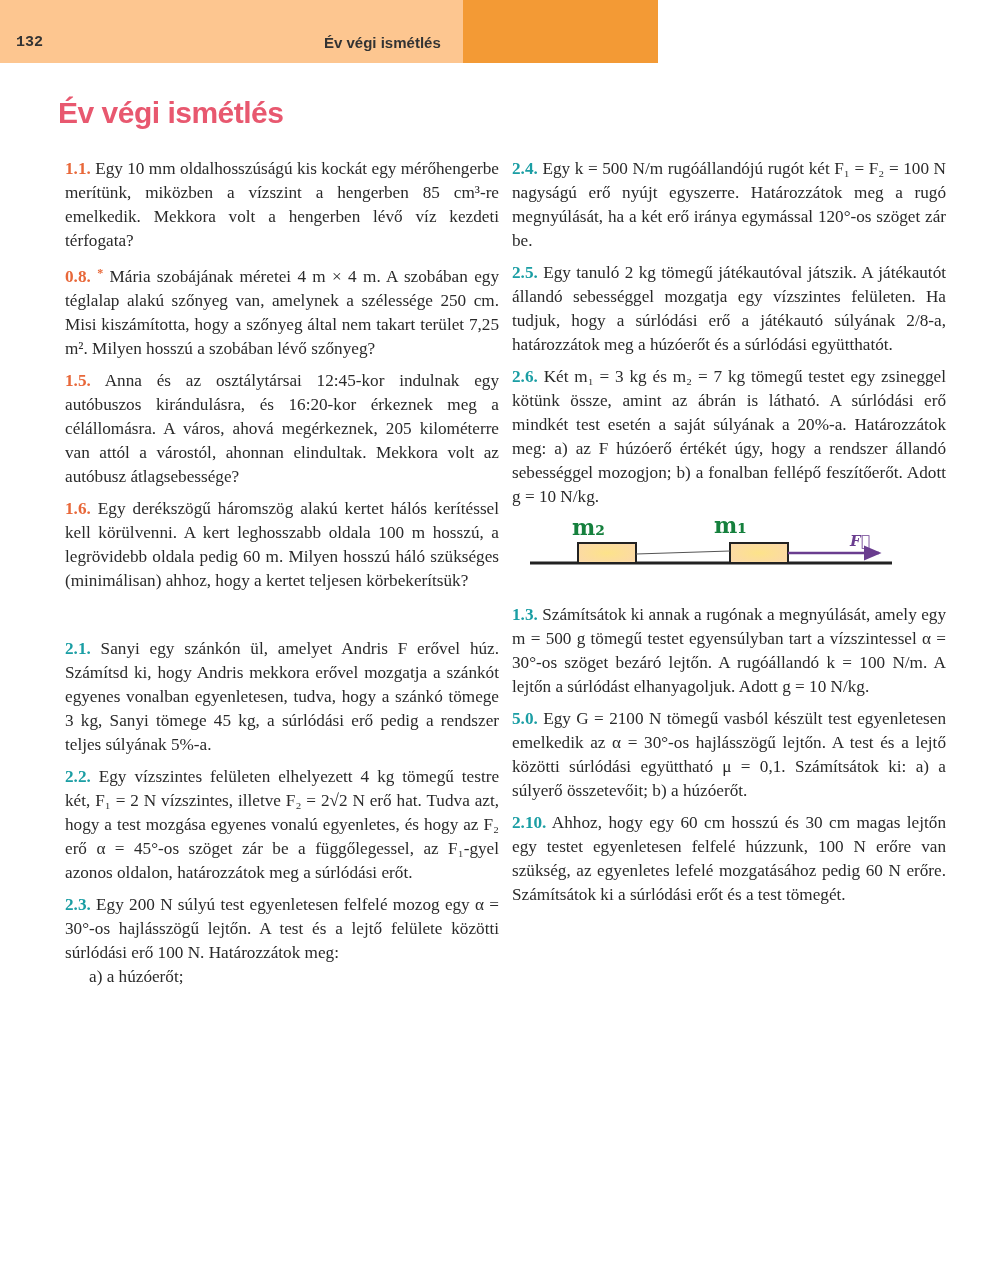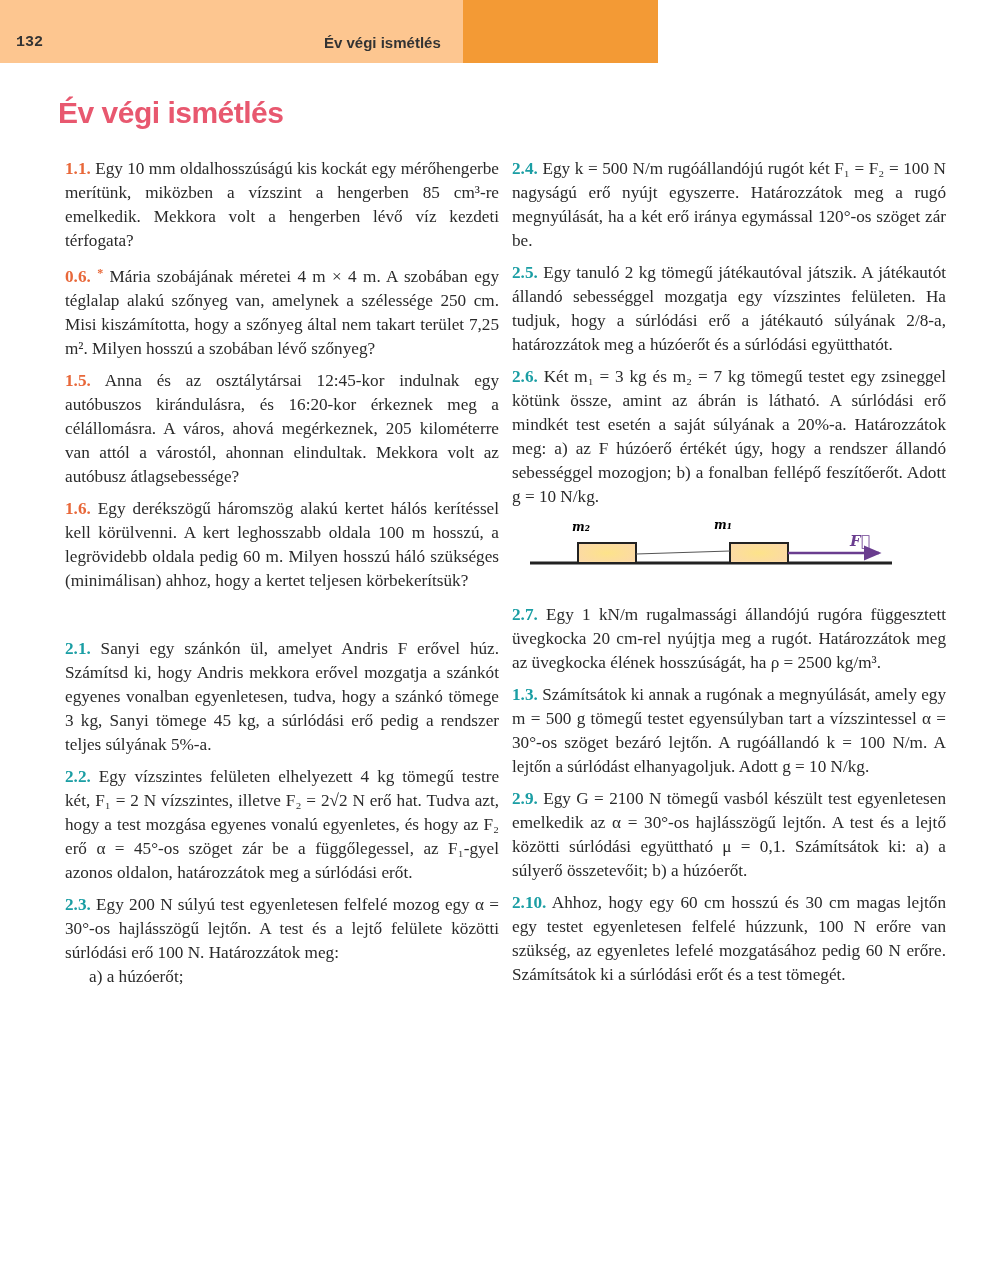--- a/index.html
+++ b/index.html
@@ -12,36 +12,36 @@
   .col { position: absolute; width: 434px; font-size: 17.2px; line-height: 24px; text-align: justify; margin-left: 7px; }
   .col-left { left: 58px; top: 157px; }
   .col-right { left: 505px; top: 157px; }
   .ex { margin: 0 0 8px 0; hyphens: manual; }
   .num-1 { color: #e8683a; font-weight: bold; }
   .num-2 { color: #1b9ea4; font-weight: bold; }
   .gap { height: 36px; }
   .indent { padding-left: 24px; }
   .diagram { position: relative; width: 434px; height: 80px; margin: 4px 0 10px 0; }
   .diagram svg { position: absolute; left: 0; top: 0; }
-  .diag-label { position: absolute; font-family: "DejaVu Serif", serif; font-style: italic; font-weight: bold; font-size: 12px; color: #000000; }
+  .diag-label { position: absolute; font-family: "DejaVu Serif", serif; font-weight: bold; font-size: 22px; color: #15803d; }
   .diag-F { position: absolute; font-family: "DejaVu Serif", serif; font-style: italic; font-weight: bold; font-size: 15px; color: #6a3d8f; }
 </style>
 </head>
 <body>
 
 <div class="header"></div>
 <div class="header-accent"></div>
 <div class="page-num">132</div>
 <div class="running-title">Év végi ismétlés</div>
 
 <h1 class="page-title">Év végi ismétlés</h1>
 
 <div class="col col-left">
   <p class="ex"><span class="num-1">1.1.</span> <span>Egy 10 mm oldalhosszúságú kis kockát egy mérőhengerbe merítünk, miközben a vízszint a hengerben 85 cm³-re emelkedik. Mekkora volt a hengerben lévő víz kezdeti térfogata?</span></p>
-  <p class="ex"><span class="num-1">0.6.</span> <span class="num-1" style="font-size:12px;vertical-align:5px">*</span> <span>Mária szobájának méretei 4 m × 4 m. A szobában egy téglalap alakú szőnyeg van, amelynek a szélessége 250 cm. Misi kiszámította, hogy a szőnyeg által nem takart terület 7,25 m². Milyen hosszú a szobában lévő szőnyeg?</span></p>
+  <p class="ex"><span class="num-1">0.8.</span> <span class="num-1" style="font-size:12px;vertical-align:5px">*</span> <span>Mária szobájának méretei 4 m × 4 m. A szobában egy téglalap alakú szőnyeg van, amelynek a szélessége 250 cm. Misi kiszámította, hogy a szőnyeg által nem takart terület 7,25 m². Milyen hosszú a szobában lévő szőnyeg?</span></p>
   <p class="ex"><span class="num-1">1.5.</span> <span>Anna és az osztálytársai 12:45-kor indulnak egy autóbuszos kirándulásra, és 16:20-kor érkeznek meg a célállomásra. A város, ahová megérkeznek, 205 kilométerre van attól a várostól, ahonnan elindultak. Mekkora volt az autóbusz átlagsebessége?</span></p>
   <p class="ex"><span class="num-1">1.6.</span> <span>Egy derékszögű háromszög alakú kertet hálós kerítéssel kell körülvenni. A kert leghosszabb oldala 100 m hosszú, a legrövidebb oldala pedig 60 m. Milyen hosszú háló szükséges (minimálisan) ahhoz, hogy a kertet teljesen körbekerítsük?</span></p>
   <div class="gap"></div>
   <p class="ex"><span class="num-2">2.1.</span> <span>Sanyi egy szánkón ül, amelyet Andris F erővel húz. Számítsd ki, hogy Andris mekkora erővel mozgatja a szánkót egyenes vonalban egyenletesen, tudva, hogy a szánkó tömege 3 kg, Sanyi tömege 45 kg, a súrlódási erő pedig a rendszer teljes súlyának 5%-a.</span></p>
   <p class="ex"><span class="num-2">2.2.</span> <span>Egy vízszintes felületen elhelyezett 4 kg tömegű testre két, F₁ = 2 N vízszintes, illetve F₂ = 2√2 N erő hat. Tudva azt, hogy a test mozgása egyenes vonalú egyenletes, és hogy az F₂ erő α = 45°-os szöget zár be a függőlegessel, az F₁-gyel azonos oldalon, határozzátok meg a súrlódási erőt.</span></p>
   <p class="ex" style="margin-bottom:0"><span class="num-2">2.3.</span> <span>Egy 200 N súlyú test egyenletesen felfelé mozog egy α = 30°-os hajlásszögű lejtőn. A test és a lejtő felülete közötti súrlódási erő 100 N. Határozzátok meg:</span></p>
   <p class="ex indent" style="margin-bottom:0">a) a húzóerőt;</p>
 </div>
 
 <div class="col col-right">
@@ -64,17 +64,16 @@
       <rect x="66" y="30" width="58" height="20" fill="url(#blockfill)" stroke="#222" stroke-width="2"></rect>
       <rect x="218" y="30" width="58" height="20" fill="url(#blockfill)" stroke="#222" stroke-width="2"></rect>
       <line x1="124" y1="41" x2="218" y2="38" stroke="#555" stroke-width="1"></line>
       <line x1="276" y1="40" x2="367" y2="40" stroke="#6a3d8f" stroke-width="2.5" marker-end="url(#arrowhead)"></line>
     </svg>
     <span class="diag-label" style="left:60px; top:2px;">m₂</span>
     <span class="diag-label" style="left:202px; top:0px;">m₁</span>
     <span class="diag-F" style="left:338px; top:16px;">F⃗</span>
   </div>
 
-  <p class="ex"><span class="num-2">2.7.</span> <span>Egy 1 kN/m rugalmassági állandójú rugóra függesztett üvegkocka 20 cm-rel nyújtja meg a rugót. Határozzátok meg az üvegkocka élének hosszúságát, ha ρ = 2500 kg/m³.</span></p>
   <p class="ex"><span class="num-2">1.3.</span> <span>Számítsátok ki annak a rugónak a megnyúlását, amely egy m = 500 g tömegű testet egyensúlyban tart a vízszintessel α = 30°-os szöget bezáró lejtőn. A rugóállandó k = 100 N/m. A lejtőn a súrlódást elhanyagoljuk. Adott g = 10 N/kg.</span></p>
-  <p class="ex"><span class="num-2">2.9.</span> <span>Egy G = 2100 N tömegű vasból készült test egyenletesen emelkedik az α = 30°-os hajlásszögű lejtőn. A test és a lejtő közötti súrlódási együttható μ = 0,1. Számítsátok ki: a) a súlyerő összetevőit; b) a húzóerőt.</span></p>
+  <p class="ex"><span class="num-2">5.0.</span> <span>Egy G = 2100 N tömegű vasból készült test egyenletesen emelkedik az α = 30°-os hajlásszögű lejtőn. A test és a lejtő közötti súrlódási együttható μ = 0,1. Számítsátok ki: a) a súlyerő összetevőit; b) a húzóerőt.</span></p>
   <p class="ex"><span class="num-2">2.10.</span> <span>Ahhoz, hogy egy 60 cm hosszú és 30 cm magas lejtőn egy testet egyenletesen felfelé húzzunk, 100 N erőre van szükség, az egyenletes lefelé mozgatásához pedig 60 N erőre. Számítsátok ki a súrlódási erőt és a test tömegét.</span></p>
 </div>
 
 </body></html>

